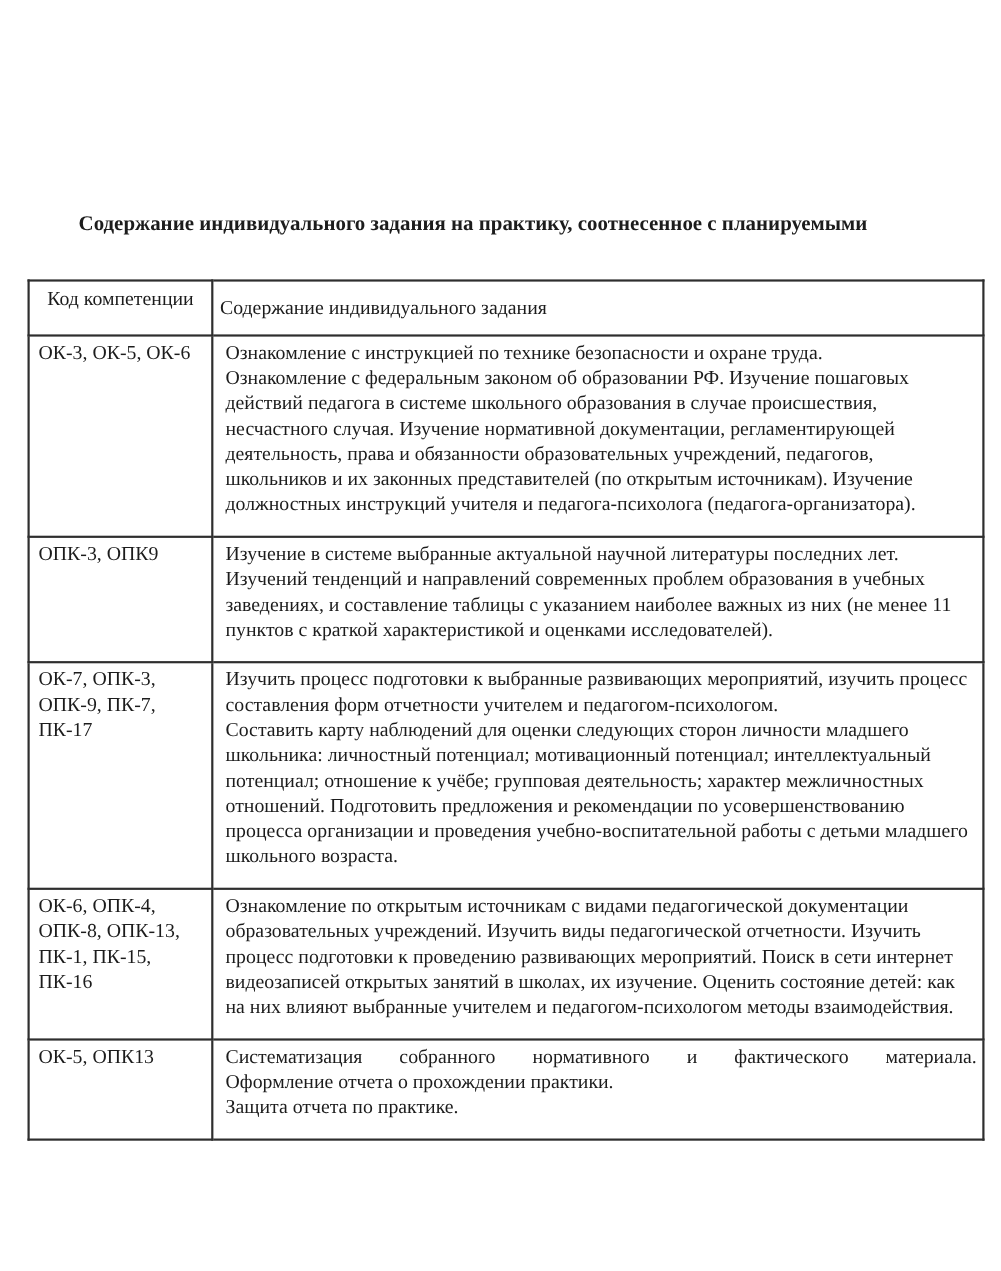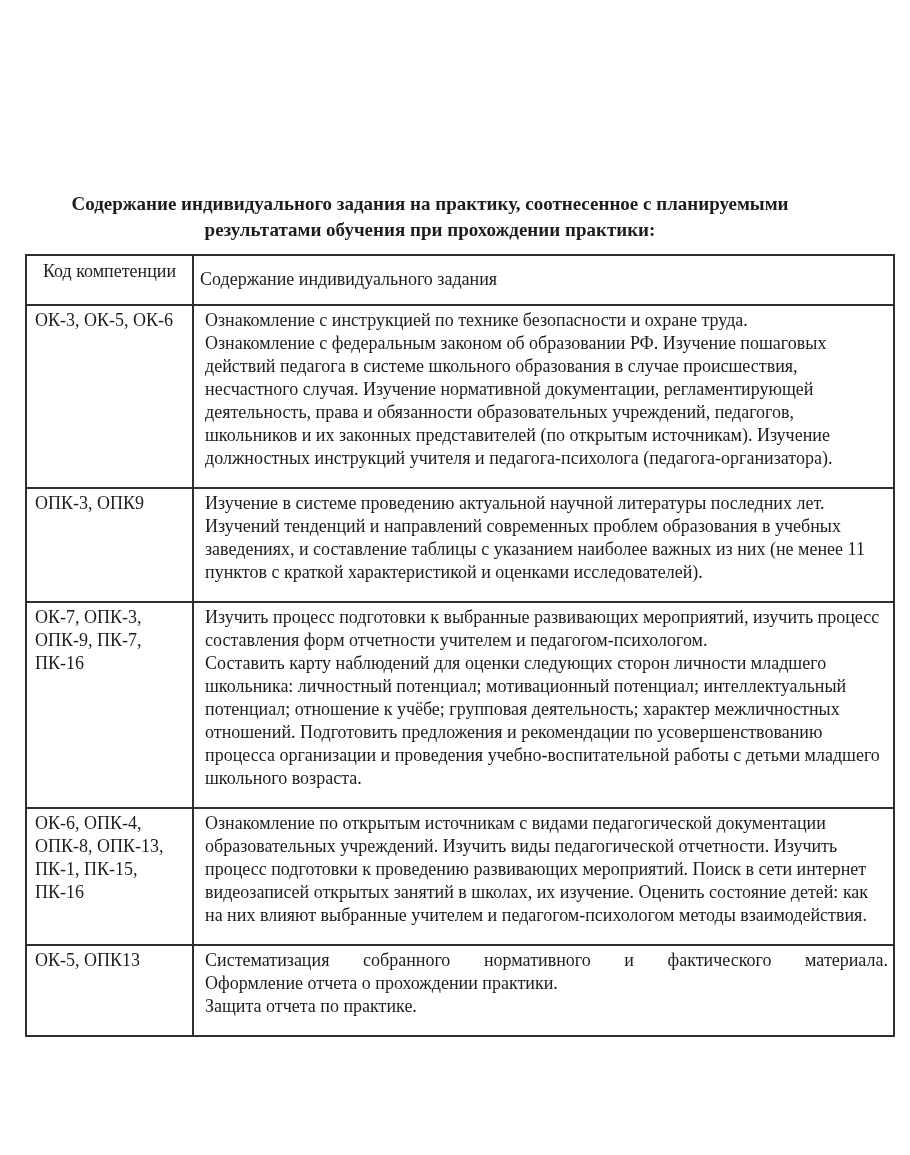--- a/index.html
+++ b/index.html
@@ -77,21 +77,20 @@
     text-align-last: justify;
   }
 </style>
 </head>
 <body>
 
 <div class="page">
 
   <div class="doc-title">
       <p>Содержание индивидуального задания на практику, соотнесенное с планируемыми</p>
-      <p>результатами обучения при прохождении практики:</p>
     </div>
 
   <table class="comp-table">
     <colgroup>
       <col class="c-code">
       <col class="c-content">
     </colgroup>
     <thead>
       <tr>
         <th class="h-code">Код компетенции</th>
@@ -102,26 +101,26 @@
       <tr>
         <td class="code">ОК-3, ОК-5, ОК-6</td>
         <td class="content">
             <p>Ознакомление с инструкцией по технике безопасности и охране труда.</p>
             <p>Ознакомление с федеральным законом об образовании РФ. Изучение пошаговых действий педагога в системе школьного образования в случае происшествия, несчастного случая. Изучение нормативной документации, регламентирующей деятельность, права и обязанности образовательных учреждений, педагогов, школьников и их законных представителей (по открытым источникам). Изучение должностных инструкций учителя и педагога-психолога (педагога-организатора).</p>
           </td>
       </tr>
       <tr>
         <td class="code">ОПК-3, ОПК9</td>
         <td class="content">
-            <p>Изучение в системе проведению актуальной научной литературы последних лет.</p>
+            <p>Изучение в системе выбранные актуальной научной литературы последних лет.</p>
             <p>Изучений тенденций и направлений современных проблем образования в учебных заведениях, и составление таблицы с указанием наиболее важных из них (не менее 11 пунктов с краткой характеристикой и оценками исследователей).</p>
           </td>
       </tr>
       <tr>
-        <td class="code">ОК-7, ОПК-3, ОПК-9, ПК-7, ПК-16</td>
+        <td class="code">ОК-7, ОПК-3, ОПК-9, ПК-7, ПК-17</td>
         <td class="content">
             <p>Изучить процесс подготовки к выбранные развивающих мероприятий, изучить процесс составления форм отчетности учителем и педагогом-психологом.</p>
             <p>Составить карту наблюдений для оценки следующих сторон личности младшего школьника: личностный потенциал; мотивационный потенциал; интеллектуальный потенциал; отношение к учёбе; групповая деятельность; характер межличностных отношений. Подготовить предложения и рекомендации по усовершенствованию процесса организации и проведения учебно-воспитательной работы с детьми младшего школьного возраста.</p>
           </td>
       </tr>
       <tr>
         <td class="code">ОК-6, ОПК-4, ОПК-8, ОПК-13, ПК-1, ПК-15, ПК-16</td>
         <td class="content">
             <p>Ознакомление по открытым источникам с видами педагогической документации образовательных учреждений. Изучить виды педагогической отчетности. Изучить процесс подготовки к проведению развивающих мероприятий. Поиск в сети интернет видеозаписей открытых занятий в школах, их изучение. Оценить состояние детей: как на них влияют выбранные учителем и педагогом-психологом методы взаимодействия.</p>
           </td>

